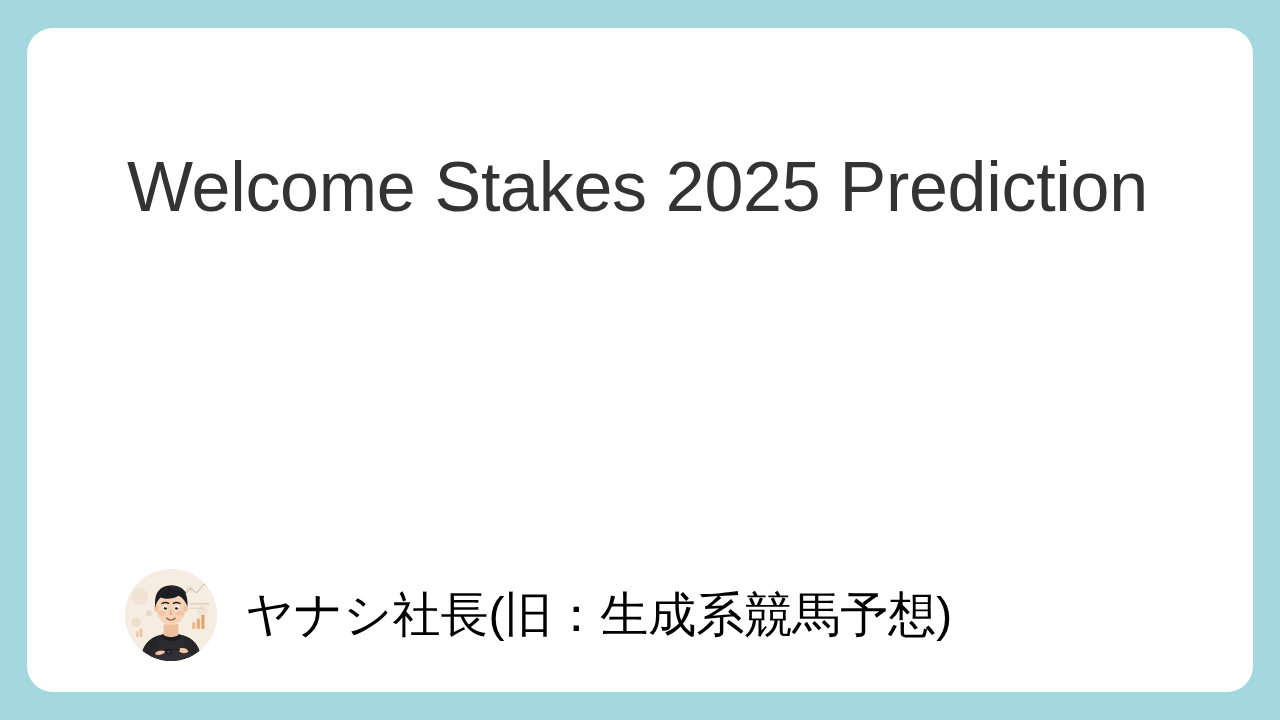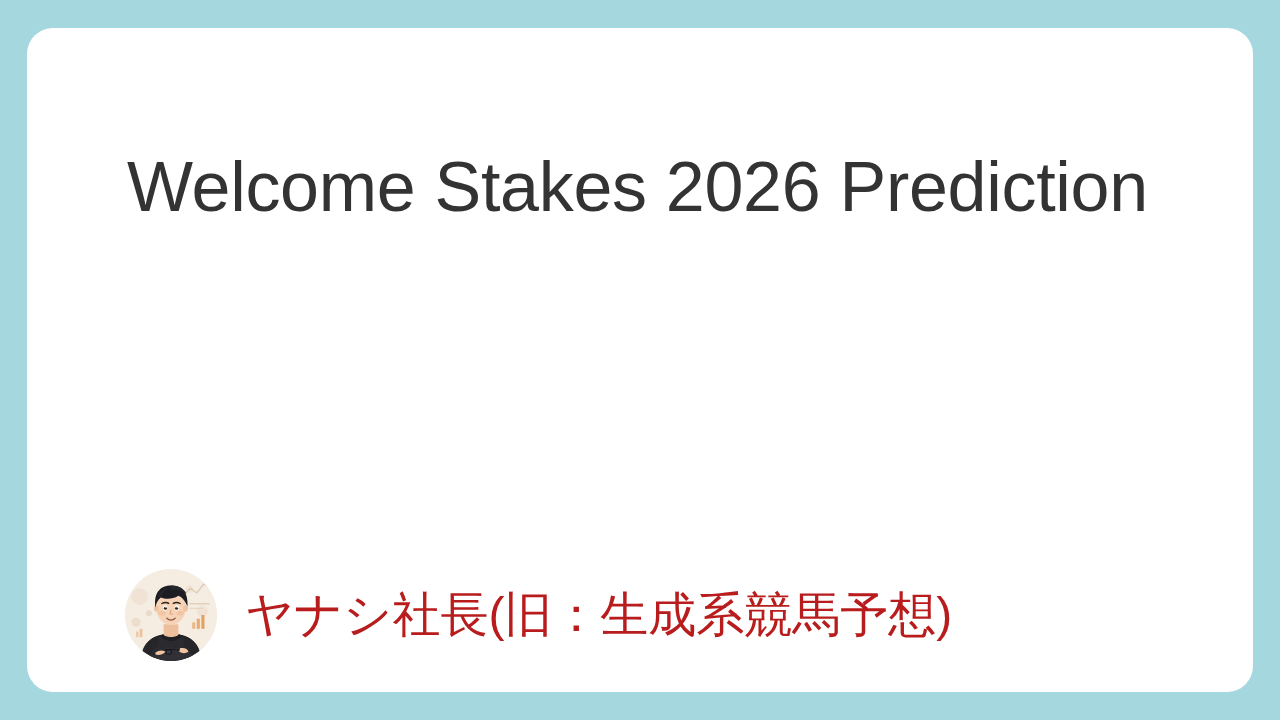--- a/index.html
+++ b/index.html
@@ -63,33 +63,33 @@
   #author-avatar svg {
     display: block;
     width: 92px;
     height: 92px;
   }
 
   #author-name {
     font-size: 48px;
     font-weight: 400;
     line-height: 1.1;
-    color: #b91c1c;
+    color: #000000;
     white-space: nowrap;
     font-family: "Liberation Sans", "DejaVu Sans", sans-serif;
   }
 </style>
 </head>
 <body>
 
 <div id="slide-root">
 
   <div id="slide-card">
 
-    <h1 id="slide-title">Welcome Stakes 2026 Prediction</h1>
+    <h1 id="slide-title">Welcome Stakes 2025 Prediction</h1>
 
     <div id="author-row">
 
       <div id="author-avatar">
         <svg viewBox="0 0 100 100" xmlns="http://www.w3.org/2000/svg">
           <defs>
             <clipPath id="avatarClip">
               <circle cx="50" cy="50" r="50"></circle>
             </clipPath>
           </defs>

